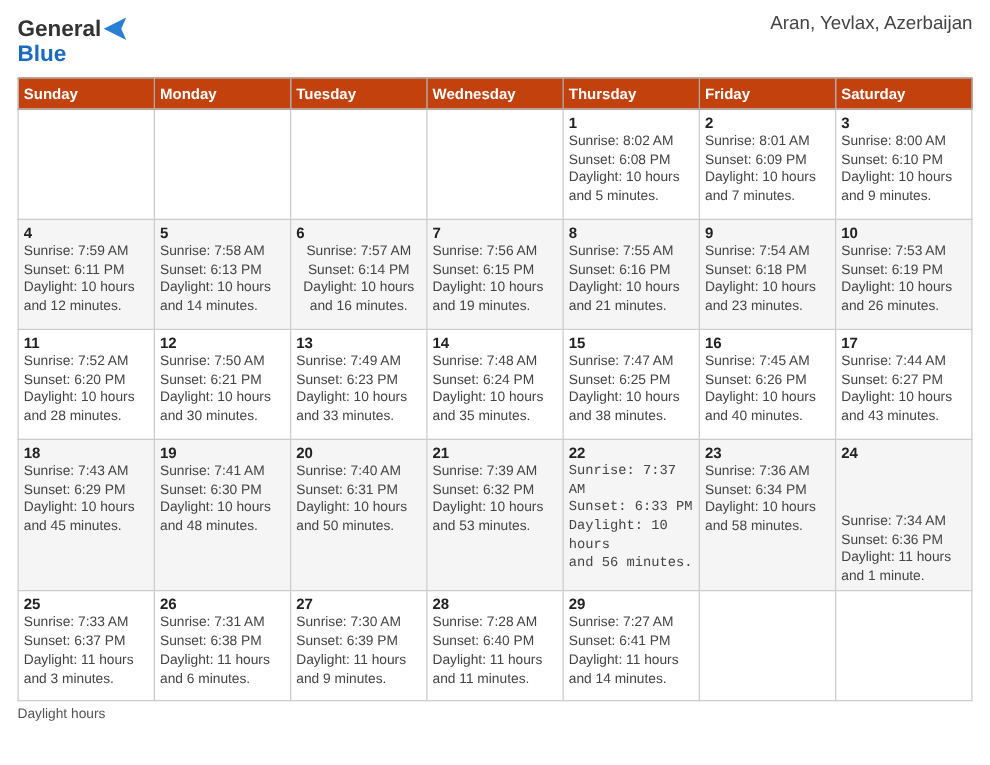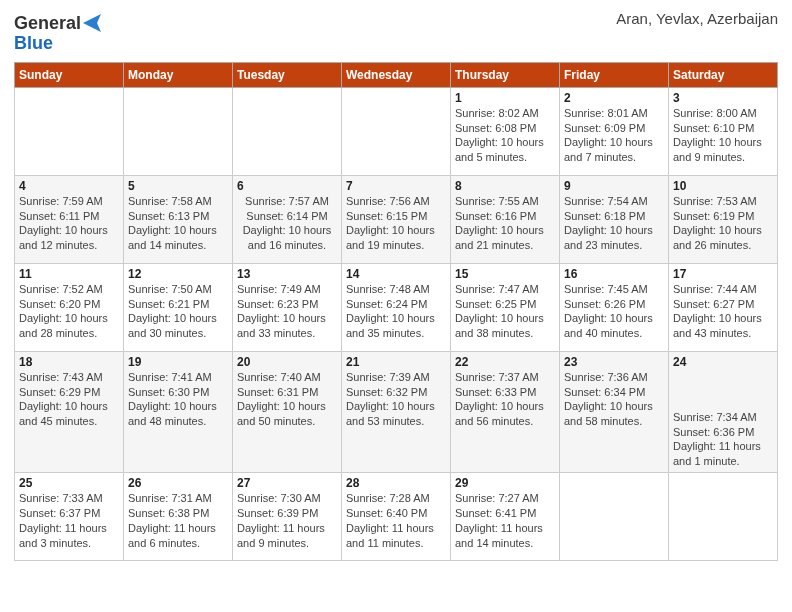--- a/index.html
+++ b/index.html
@@ -298,21 +298,21 @@
           </td>
           <td>
             <span class="day-num">21</span>
             <div class="day-info" style="white-space: pre-line;">Sunrise: 7:39 AM
 Sunset: 6:32 PM
 Daylight: 10 hours
 and 53 minutes.</div>
           </td>
           <td>
             <span class="day-num">22</span>
-            <div class="day-info" style="white-space: pre-line;">Sunrise: 7:37 AM
+            <div class="day-info" style="white-space: pre-line; font-family: Liberation Mono, monospace;">Sunrise: 7:37 AM
 Sunset: 6:33 PM
 Daylight: 10 hours
 and 56 minutes.</div>
           </td>
           <td>
             <span class="day-num">23</span>
             <div class="day-info" style="white-space: pre-line;">Sunrise: 7:36 AM
 Sunset: 6:34 PM
 Daylight: 10 hours
 and 58 minutes.</div>
@@ -360,13 +360,16 @@
 Sunset: 6:41 PM
 Daylight: 11 hours
 and 14 minutes.</div>
           </td>
           <td class="empty"></td>
           <td class="empty"></td>
         </tr>
       </tbody>
   </table>
 
+  <div class="footer-note">
+    <span>Daylight hours</span>
+  </div>
 </div>
 
 </body></html>

